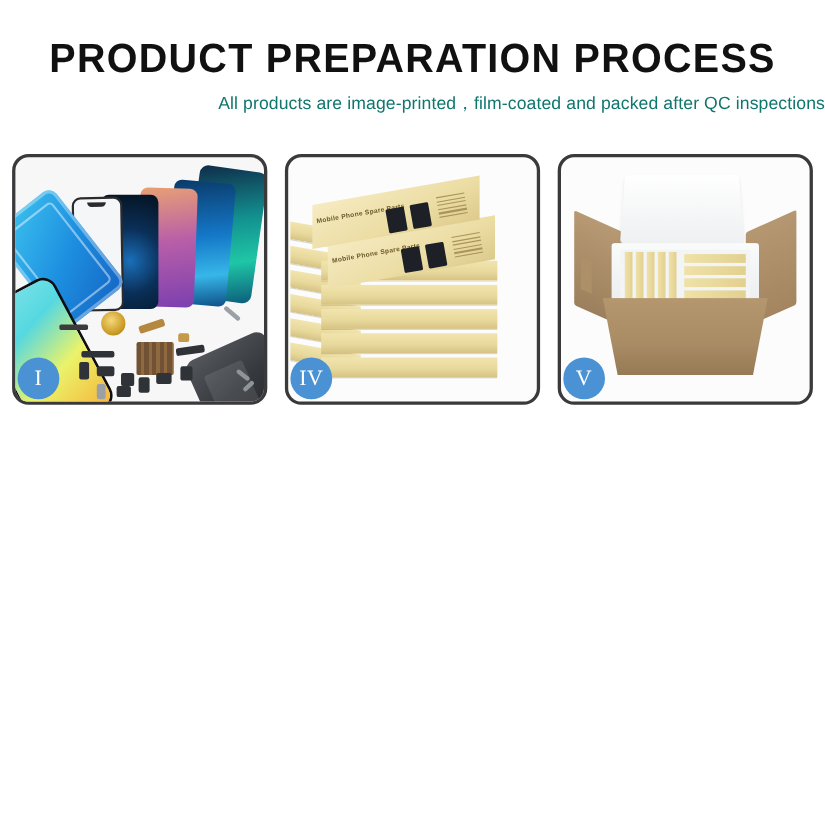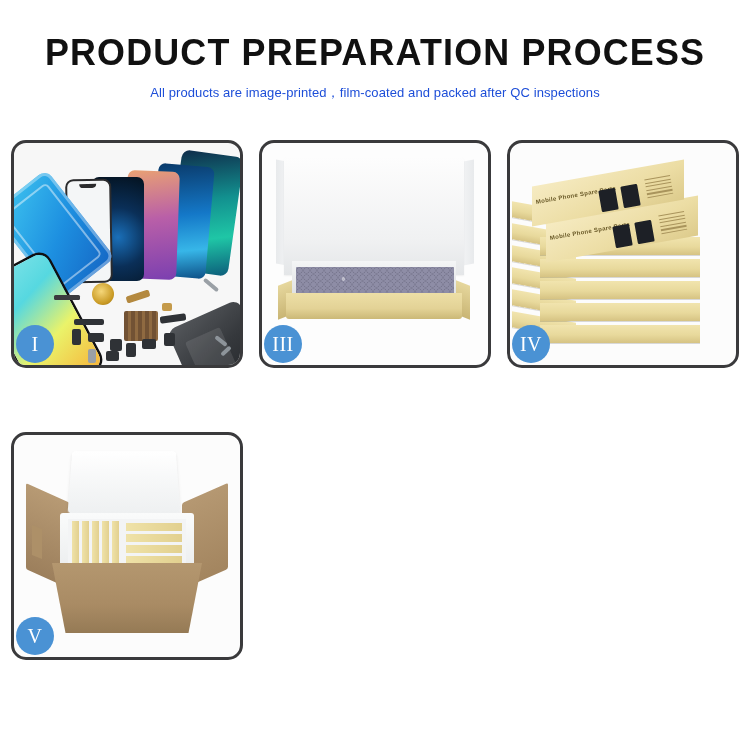--- a/index.html
+++ b/index.html
@@ -12,22 +12,22 @@
 
   
   .header{padding-top:34px;text-align:center;}
   .title{
     font-size:37px;font-weight:bold;color:#111111;
     letter-spacing:1.2px;line-height:1.05;
     transform:scaleX(.97);transform-origin:center;
     white-space:nowrap;
   }
   .subtitle{
-    margin-top:11px;font-size:13px;color:#1d4ed8;
-    letter-spacing:.1px;white-space:nowrap;
+    margin-top:11px;font-size:16px;color:#0f766e;
+    letter-spacing:.1px;white-space:nowrap;text-align:right;
   }
 
   
   .grid{
     position:absolute;left:11px;top:140px;
     width:728px;
     display:grid;
     grid-template-columns:232px 232px 232px;
     grid-template-rows:228px 228px;
     column-gap:16px;row-gap:64px;
@@ -267,35 +267,20 @@
         <div class="flex" style="left:206px;top:206px;width:12px;height:4px;transform:rotate(-42deg);background:#8d949a;"></div>
         <div class="flex" style="left:188px;top:140px;width:18px;height:4px;transform:rotate(40deg);background:#9aa0a6;"></div>
 
         <div class="badge">
           <span>I</span>
         </div>
       </div>
     </div>
 
 
-    <div class="panel p3">
-      <div class="stage">
-        <div class="b3-lidflapL"></div>
-        <div class="b3-lidflapR"></div>
-        <div class="b3-lid"></div>
-        <div class="b3-inner"></div>
-        <div class="foam"></div>
-        <div class="b3-cornerL"></div>
-        <div class="b3-cornerR"></div>
-        <div class="b3-front"></div>
-        <div class="badge">
-          <span>III</span>
-        </div>
-      </div>
-    </div>
 
     <div class="panel p4">
       <div class="stage">
 
         <div class="stackbox" style="left:2px;top:64px;width:64px;height:16px;transform:skewY(10deg);"></div>
         <div class="stackbox" style="left:2px;top:86px;width:64px;height:16px;transform:skewY(10deg);"></div>
         <div class="stackbox" style="left:2px;top:108px;width:64px;height:16px;transform:skewY(10deg);"></div>
         <div class="stackbox" style="left:2px;top:130px;width:64px;height:16px;transform:skewY(10deg);"></div>
         <div class="stackbox" style="left:2px;top:152px;width:64px;height:16px;transform:skewY(10deg);"></div>
         <div class="stackbox" style="left:2px;top:174px;width:64px;height:16px;transform:skewY(10deg);"></div>

